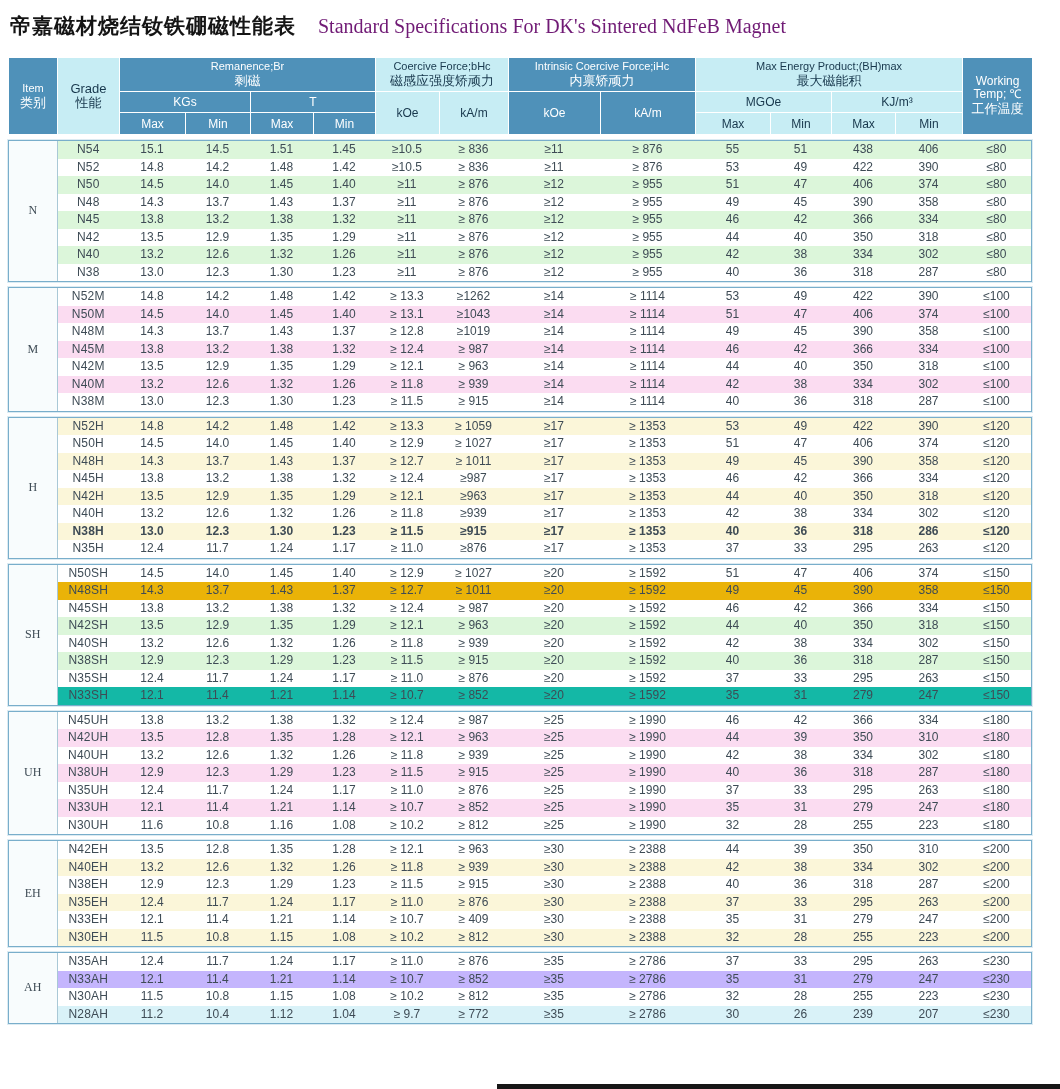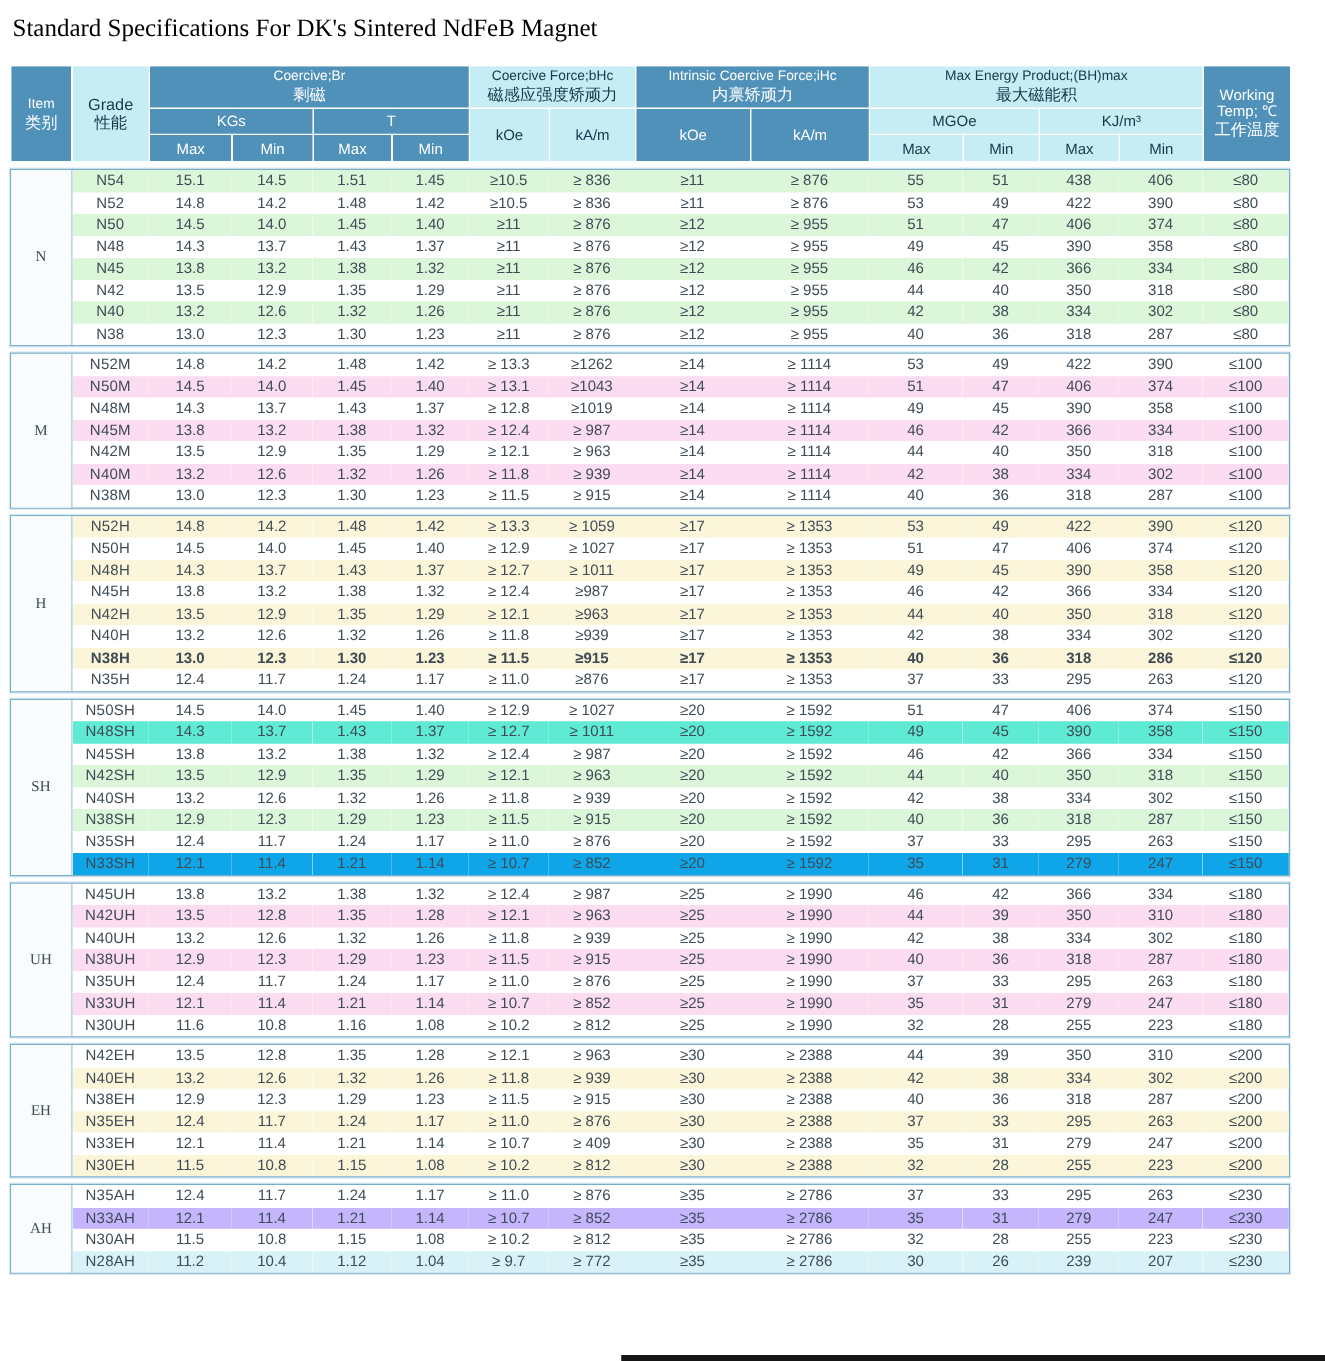--- a/index.html
+++ b/index.html
@@ -3,21 +3,21 @@
 <meta charset="utf-8">
 <style>
   html,body{margin:0;padding:0;}
   body{
     width:1060px;height:1089px;background:#ffffff;position:relative;
     font-family:"Liberation Sans",sans-serif;overflow:hidden;
   }
   .page{position:absolute;left:8px;top:6px;width:1024px;}
   .title-row{display:flex;align-items:baseline;gap:22px;margin:6px 0 17px 2px;}
   .title-cn{font-size:21px;color:#141414;font-weight:600;letter-spacing:1px;}
-  .title-en{font-size:20px;color:#000000;font-family:"Liberation Serif",serif;}
+  .title-en{font-size:20px;color:#701a75;font-family:"Liberation Serif",serif;}
   table{border-collapse:collapse;table-layout:fixed;width:1024px;}
   th,td{padding:0;overflow:hidden;white-space:nowrap;}
   
   .hdr th{border:1px solid #ffffff;font-weight:normal;text-align:center;vertical-align:middle;}
   .hdark{background:#4f91b9;color:#ffffff;}
   .hlight{background:#c7edf4;color:#17374c;}
   .hdr .r1{height:34px;}
   .hdr .r2{height:21px;}
   .hdr .r3{height:22px;}
   .en{font-size:11px;line-height:13px;}
@@ -44,20 +44,21 @@
   }
   .footer-text .sep{display:inline-block;width:26px;}
   .bottom-bar{position:absolute;left:497px;right:0;bottom:0;height:5px;background:#161616;}
 </style>
 </head>
 <body>
 
 <div class="page">
 
   <div class="title-row">
+    <span class="title-cn">帝嘉磁材烧结钕铁硼磁性能表</span>
     <span class="title-en">Standard Specifications For DK's Sintered NdFeB Magnet</span>
   </div>
 
   <table class="hdr">
     <colgroup>
         <col style="width: 49px;">
         <col style="width: 62px;">
         <col style="width: 66px;">
         <col style="width: 65px;">
         <col style="width: 63px;">
@@ -76,21 +77,21 @@
         <tr class="r1">
       <th class="hdark" rowspan="3">
         <div class="en">Item</div>
         <div class="cn">类别</div>
       </th>
       <th class="hlight" rowspan="3">
         <div class="en" style="font-size:13px">Grade</div>
         <div class="cn">性能</div>
       </th>
       <th class="hdark" colspan="4">
-        <div class="en">Coercive;Br</div>
+        <div class="en">Remanence;Br</div>
         <div class="cn">剩磁</div>
       </th>
       <th class="hlight" colspan="2">
         <div class="en">Coercive Force;bHc</div>
         <div class="cn">磁感应强度矫顽力</div>
       </th>
       <th class="hdark" colspan="2">
         <div class="en">Intrinsic Coercive Force;iHc</div>
         <div class="cn">内禀矫顽力</div>
       </th>
@@ -598,21 +599,21 @@
               <td>≥ 12.9</td>
               <td>≥ 1027</td>
               <td>≥20</td>
               <td>≥ 1592</td>
               <td>51</td>
               <td>47</td>
               <td>406</td>
               <td>374</td>
               <td>≤150</td>
             </tr>
-            <tr style="background: #5eead4;">
+            <tr style="background: #eab308;">
               <td class="grade">N48SH</td>
               <td>14.3</td>
               <td>13.7</td>
               <td>1.43</td>
               <td>1.37</td>
               <td>≥ 12.7</td>
               <td>≥ 1011</td>
               <td>≥20</td>
               <td>≥ 1592</td>
               <td>49</td>
@@ -694,21 +695,21 @@
               <td>≥ 11.0</td>
               <td>≥ 876</td>
               <td>≥20</td>
               <td>≥ 1592</td>
               <td>37</td>
               <td>33</td>
               <td>295</td>
               <td>263</td>
               <td>≤150</td>
             </tr>
-            <tr style="background: #0ea5e9;">
+            <tr style="background: #14b8a6;">
               <td class="grade">N33SH</td>
               <td>12.1</td>
               <td>11.4</td>
               <td>1.21</td>
               <td>1.14</td>
               <td>≥ 10.7</td>
               <td>≥ 852</td>
               <td>≥20</td>
               <td>≥ 1592</td>
               <td>35</td>

